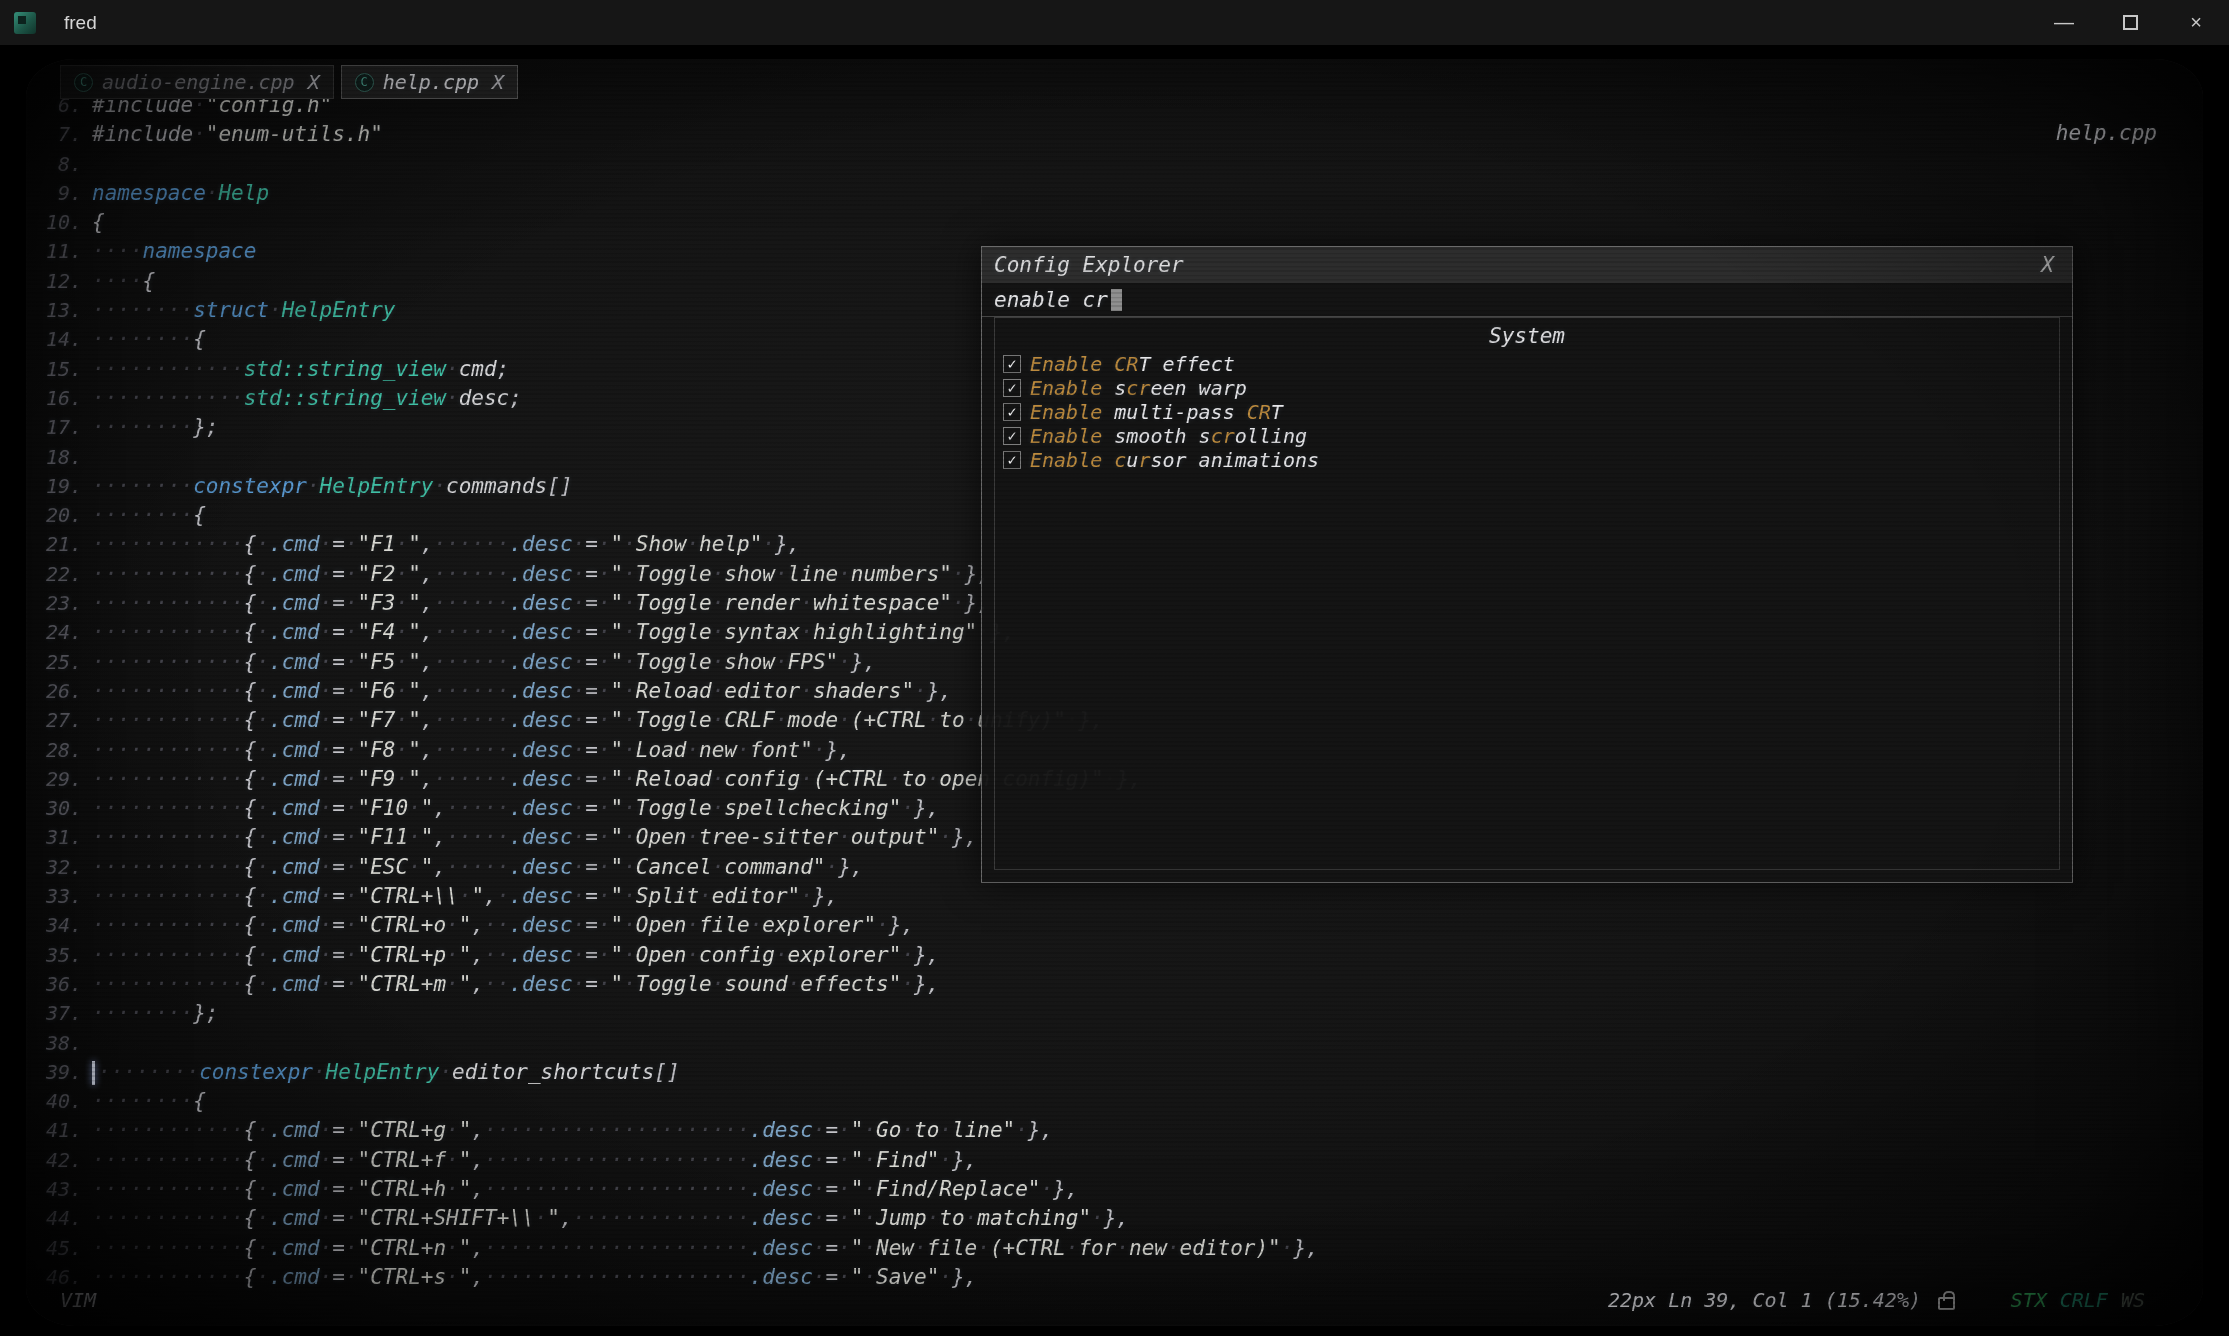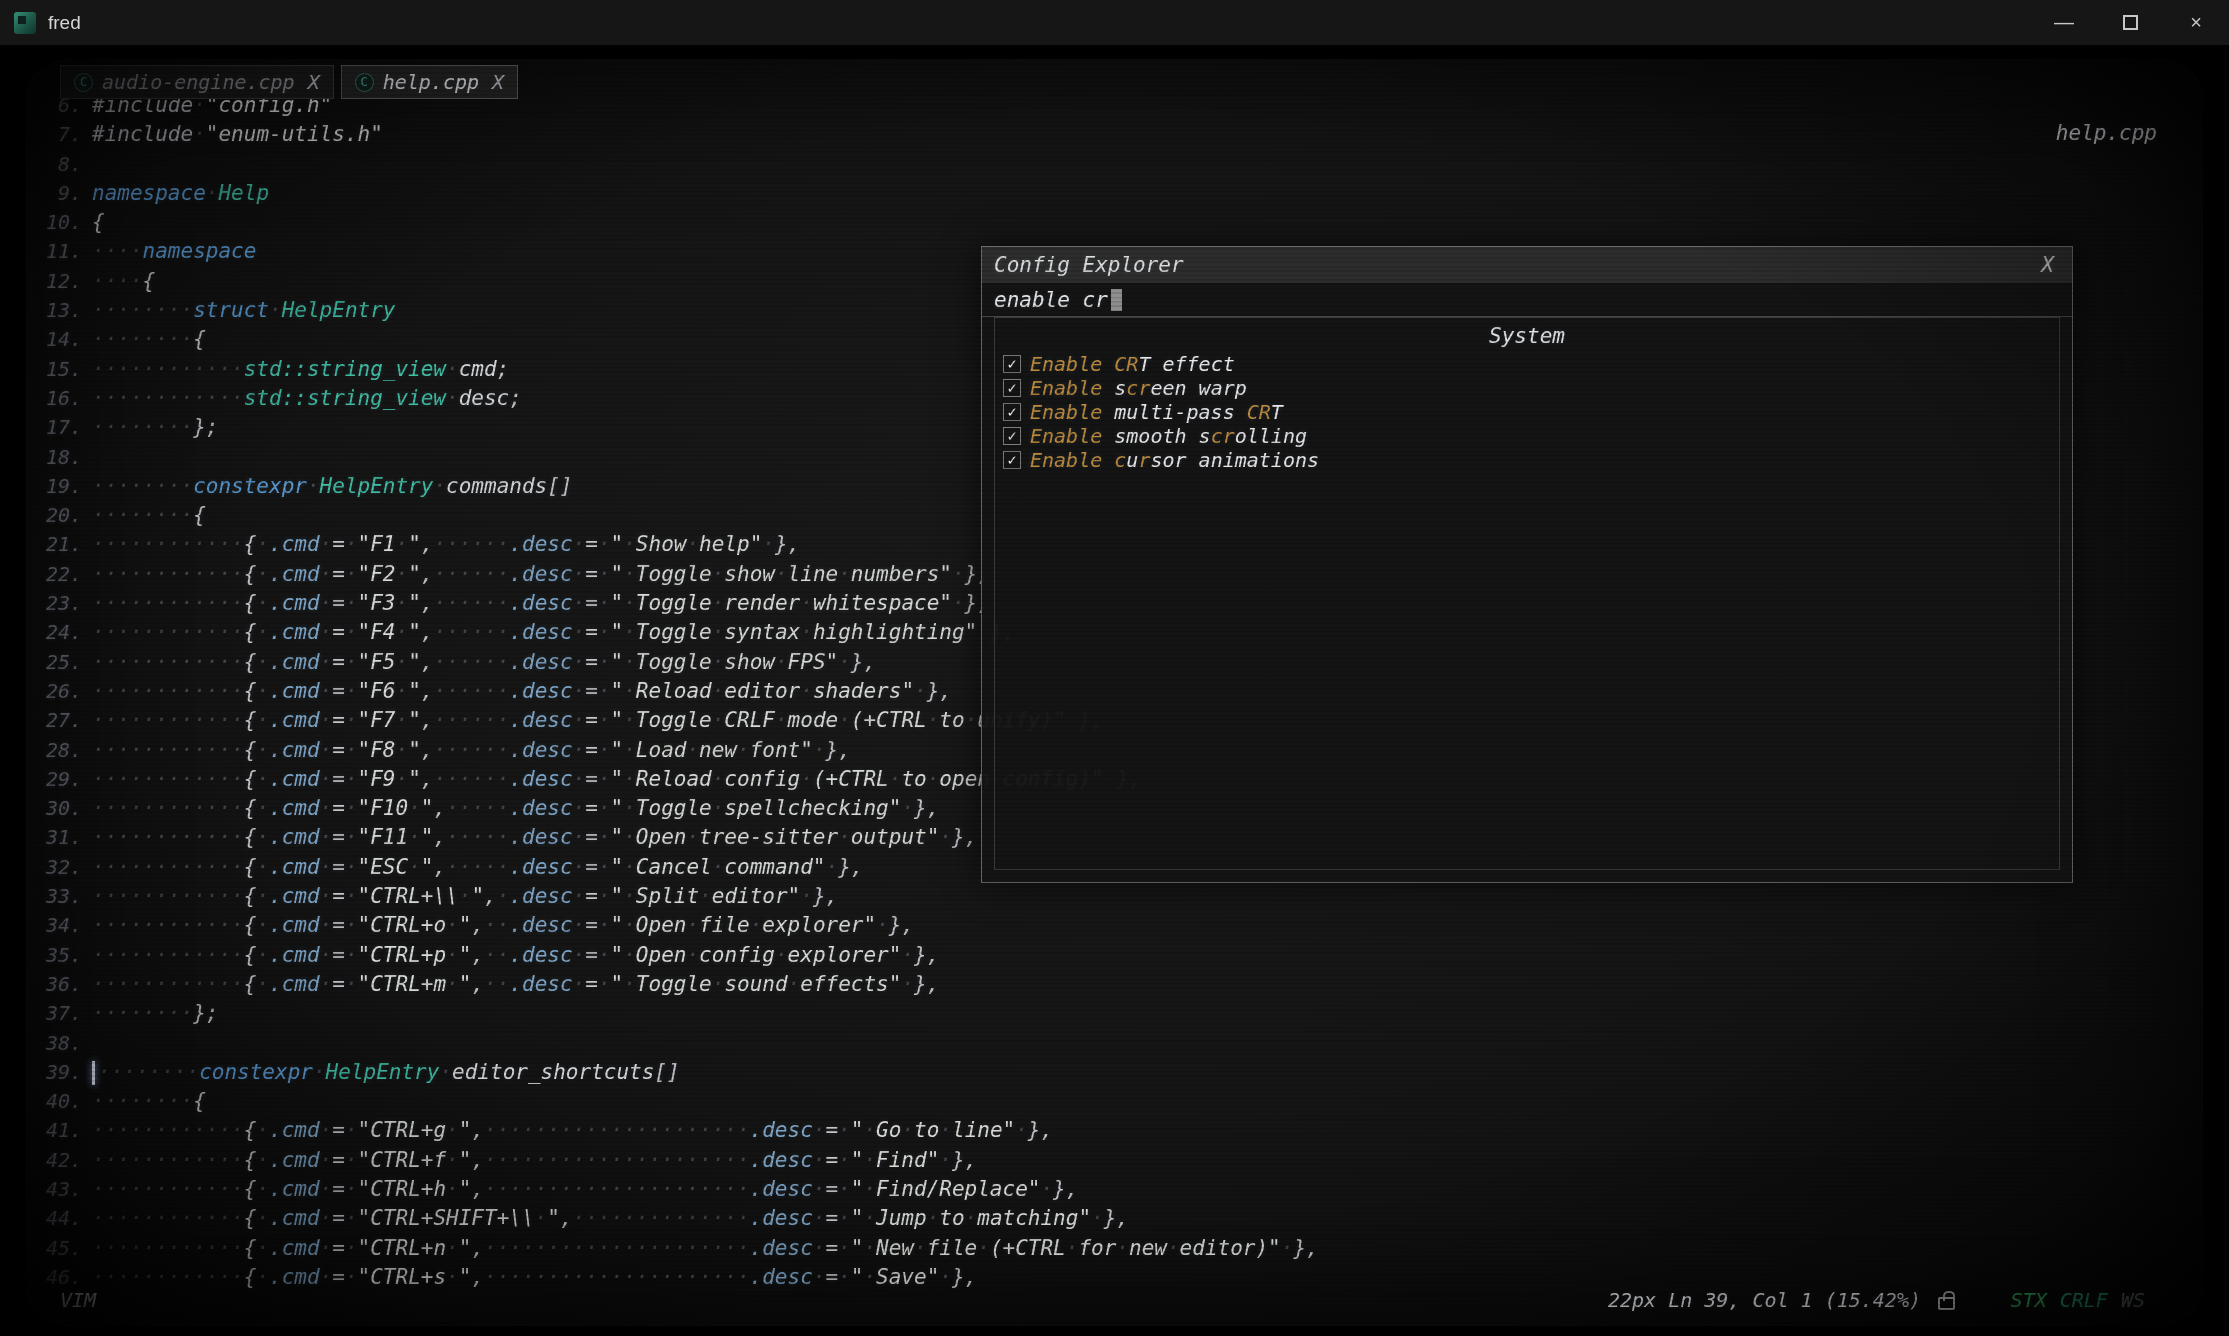--- a/index.html
+++ b/index.html
@@ -1,20 +1,20 @@
 <!DOCTYPE html>
 <html><head>
 <meta charset="utf-8">
 <style>
   * { box-sizing: border-box; }
   html, body { margin:0; padding:0; width:2229px; height:1336px; background:#020202; overflow:hidden; }
 
   
   .titlebar { position:absolute; top:0; left:0; width:100%; height:45px; background:#161616;
-    display:flex; align-items:center; font-family:"Liberation Sans", sans-serif; color:#d6d6d6; z-index:100; }
+    display:flex; align-items:center; font-family:"Liberation Sans", sans-serif; color:#d6d6d6; z-index:100;gap:16px; }
   .app-icon { width:22px; height:22px; margin:0 12px 0 14px; border-radius:3px;
     background:linear-gradient(135deg,#35907a 0%,#1d5647 55%,#10332a 100%); position:relative; }
   .app-icon::after { content:""; position:absolute; left:4px; top:4px; width:8px; height:8px; background:#0c221d; }
   .win-title { font-size:19px; }
   .window-controls { margin-left:auto; display:flex; height:100%; }
   .win-btn { width:66px; height:100%; display:flex; align-items:center; justify-content:center;
     color:#c7c7c7; font-size:20px; cursor:default; }
   .maxi-glyph { width:15px; height:15px; border:2px solid #c7c7c7; }
 
   

